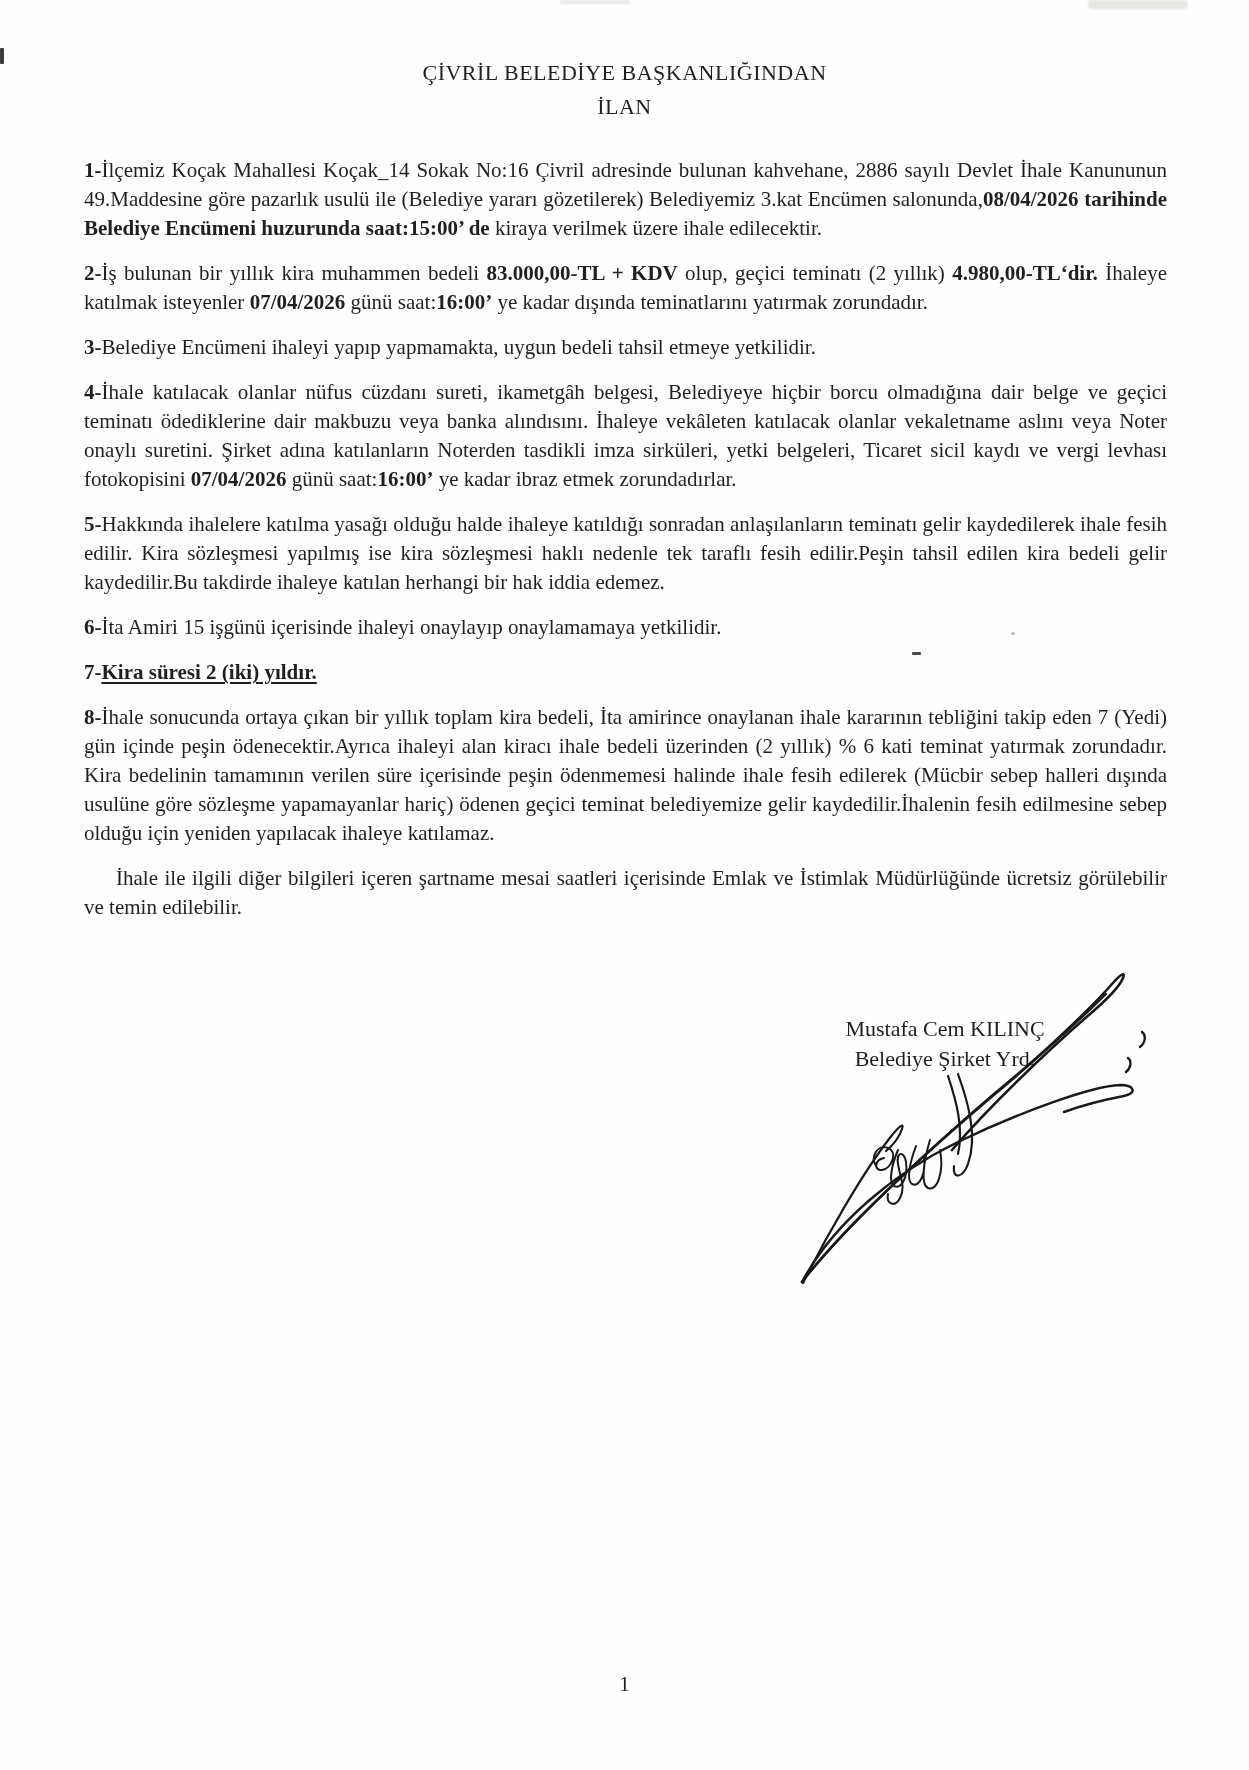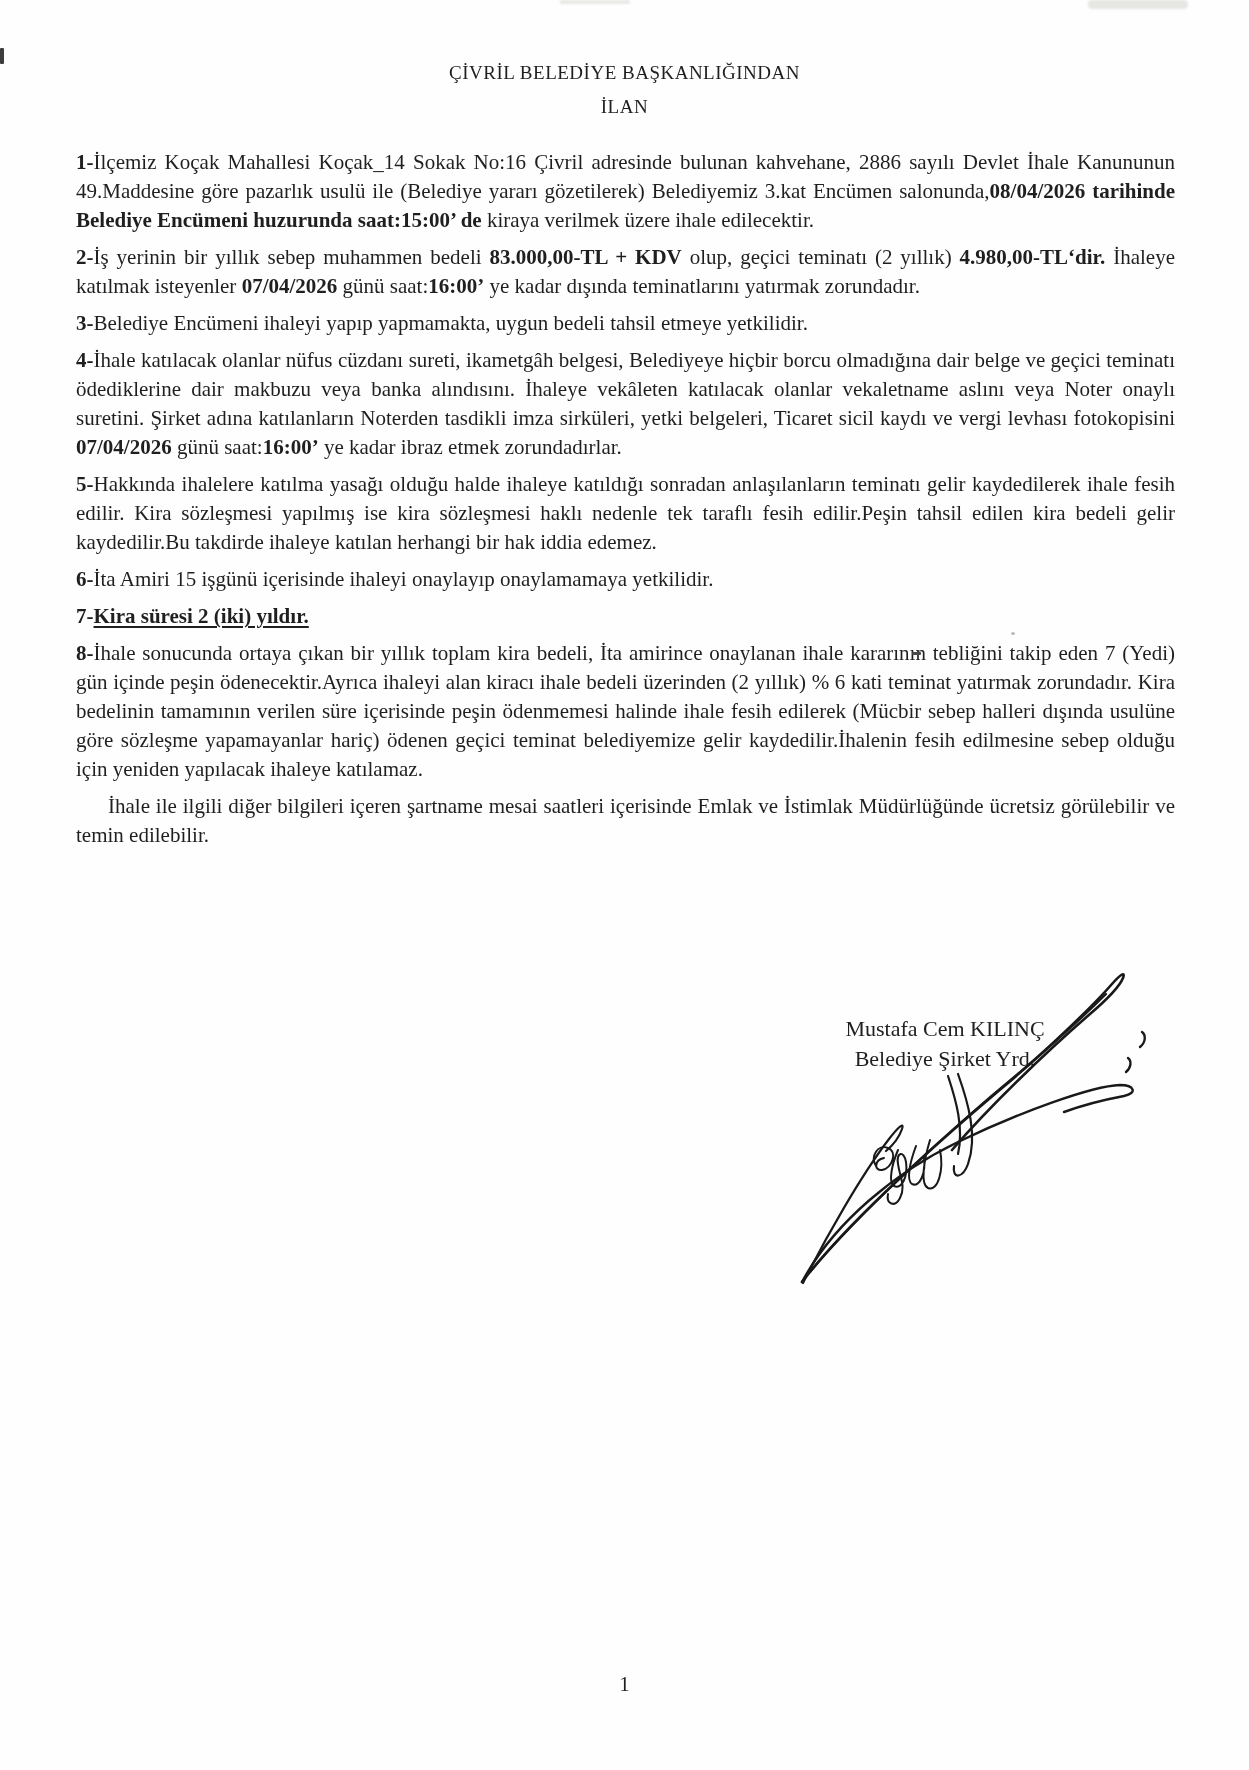--- a/index.html
+++ b/index.html
@@ -7,29 +7,29 @@
     position:relative;
     width:1249px;height:1770px;
     background:#fefefe;
     overflow:hidden;
     font-family:"Liberation Serif","DejaVu Serif",serif;
     color:#1f1f1f;
   }
   .doc-header{
     position:absolute;left:0;right:0;top:56px;
     text-align:center;
-    font-size:19px;line-height:34px;
+    font-size:22px;line-height:34px;
     letter-spacing:0.5px;
   }
   .doc-body{
     position:absolute;left:68px;top:140px;width:1115px;
     font-size:21px;line-height:29px;
     text-align:justify;
   }
-  .doc-body p{margin:8px;padding:0;}
+  .doc-body p{margin:16px;padding:0;}
   .doc-body b{font-weight:bold;}
   .u{text-decoration:underline;text-decoration-thickness:2px;text-underline-offset:3px;}
   .indent1{text-indent:32px;}
   .indent2{text-indent:28px;}
   .sig-block{
     position:absolute;left:790px;top:1014px;width:310px;
     text-align:center;
     font-size:22px;line-height:30px;
   }
   .signature-svg{
@@ -55,21 +55,21 @@
 <div class="page">
 
   <header class="doc-header">
     <div>ÇİVRİL BELEDİYE BAŞKANLIĞINDAN</div>
     <div>İLAN</div>
   </header>
 
   <main class="doc-body">
     <p><b>1-</b><span>İlçemiz Koçak Mahallesi Koçak_14 Sokak No:16 Çivril adresinde bulunan kahvehane, 2886 sayılı Devlet İhale Kanununun 49.Maddesine göre pazarlık usulü ile (Belediye yararı gözetilerek) Belediyemiz 3.kat Encümen salonunda,</span><b>08/04/2026 tarihinde Belediye Encümeni huzurunda saat:15:00’ de</b><span> kiraya verilmek üzere ihale edilecektir.</span></p>
 
-    <p><b>2-</b><span>İş yerinin bir yıllık sebep muhammen bedeli </span><b>83.000,00-TL + KDV</b><span> olup, geçici teminatı (2 yıllık) </span><b>4.980,00-TL‘dir.</b><span> İhaleye katılmak isteyenler </span><b>07/04/2026</b><span> günü saat:</span><b>16:00’</b><span> ye kadar dışında teminatlarını yatırmak zorundadır.</span></p>
+    <p><b>2-</b><span>İş bulunan bir yıllık kira muhammen bedeli </span><b>83.000,00-TL + KDV</b><span> olup, geçici teminatı (2 yıllık) </span><b>4.980,00-TL‘dir.</b><span> İhaleye katılmak isteyenler </span><b>07/04/2026</b><span> günü saat:</span><b>16:00’</b><span> ye kadar dışında teminatlarını yatırmak zorundadır.</span></p>
 
     <p><b>3-</b><span>Belediye Encümeni ihaleyi yapıp yapmamakta, uygun bedeli tahsil etmeye yetkilidir.</span></p>
 
     <p><b>4-</b><span>İhale katılacak olanlar nüfus cüzdanı sureti, ikametgâh belgesi, Belediyeye hiçbir borcu olmadığına dair belge ve geçici teminatı ödediklerine dair makbuzu veya banka alındısını. İhaleye vekâleten katılacak olanlar vekaletname aslını veya Noter onaylı suretini. Şirket adına katılanların Noterden tasdikli imza sirküleri, yetki belgeleri, Ticaret sicil kaydı ve vergi levhası fotokopisini </span><b>07/04/2026</b><span> günü saat:</span><b>16:00’</b><span> ye kadar ibraz etmek zorundadırlar.</span></p>
 
     <p><b>5-</b><span>Hakkında ihalelere katılma yasağı olduğu halde ihaleye katıldığı sonradan anlaşılanların teminatı gelir kaydedilerek ihale fesih edilir. Kira sözleşmesi yapılmış ise kira sözleşmesi haklı nedenle tek taraflı fesih edilir.Peşin tahsil edilen kira bedeli gelir kaydedilir.Bu takdirde ihaleye katılan herhangi bir hak iddia edemez.</span></p>
 
     <p><b>6-</b><span>İta Amiri 15 işgünü içerisinde ihaleyi onaylayıp onaylamamaya yetkilidir.</span></p>
 
     <p><b>7-</b><b class="u">Kira süresi 2 (iki) yıldır.</b></p>

